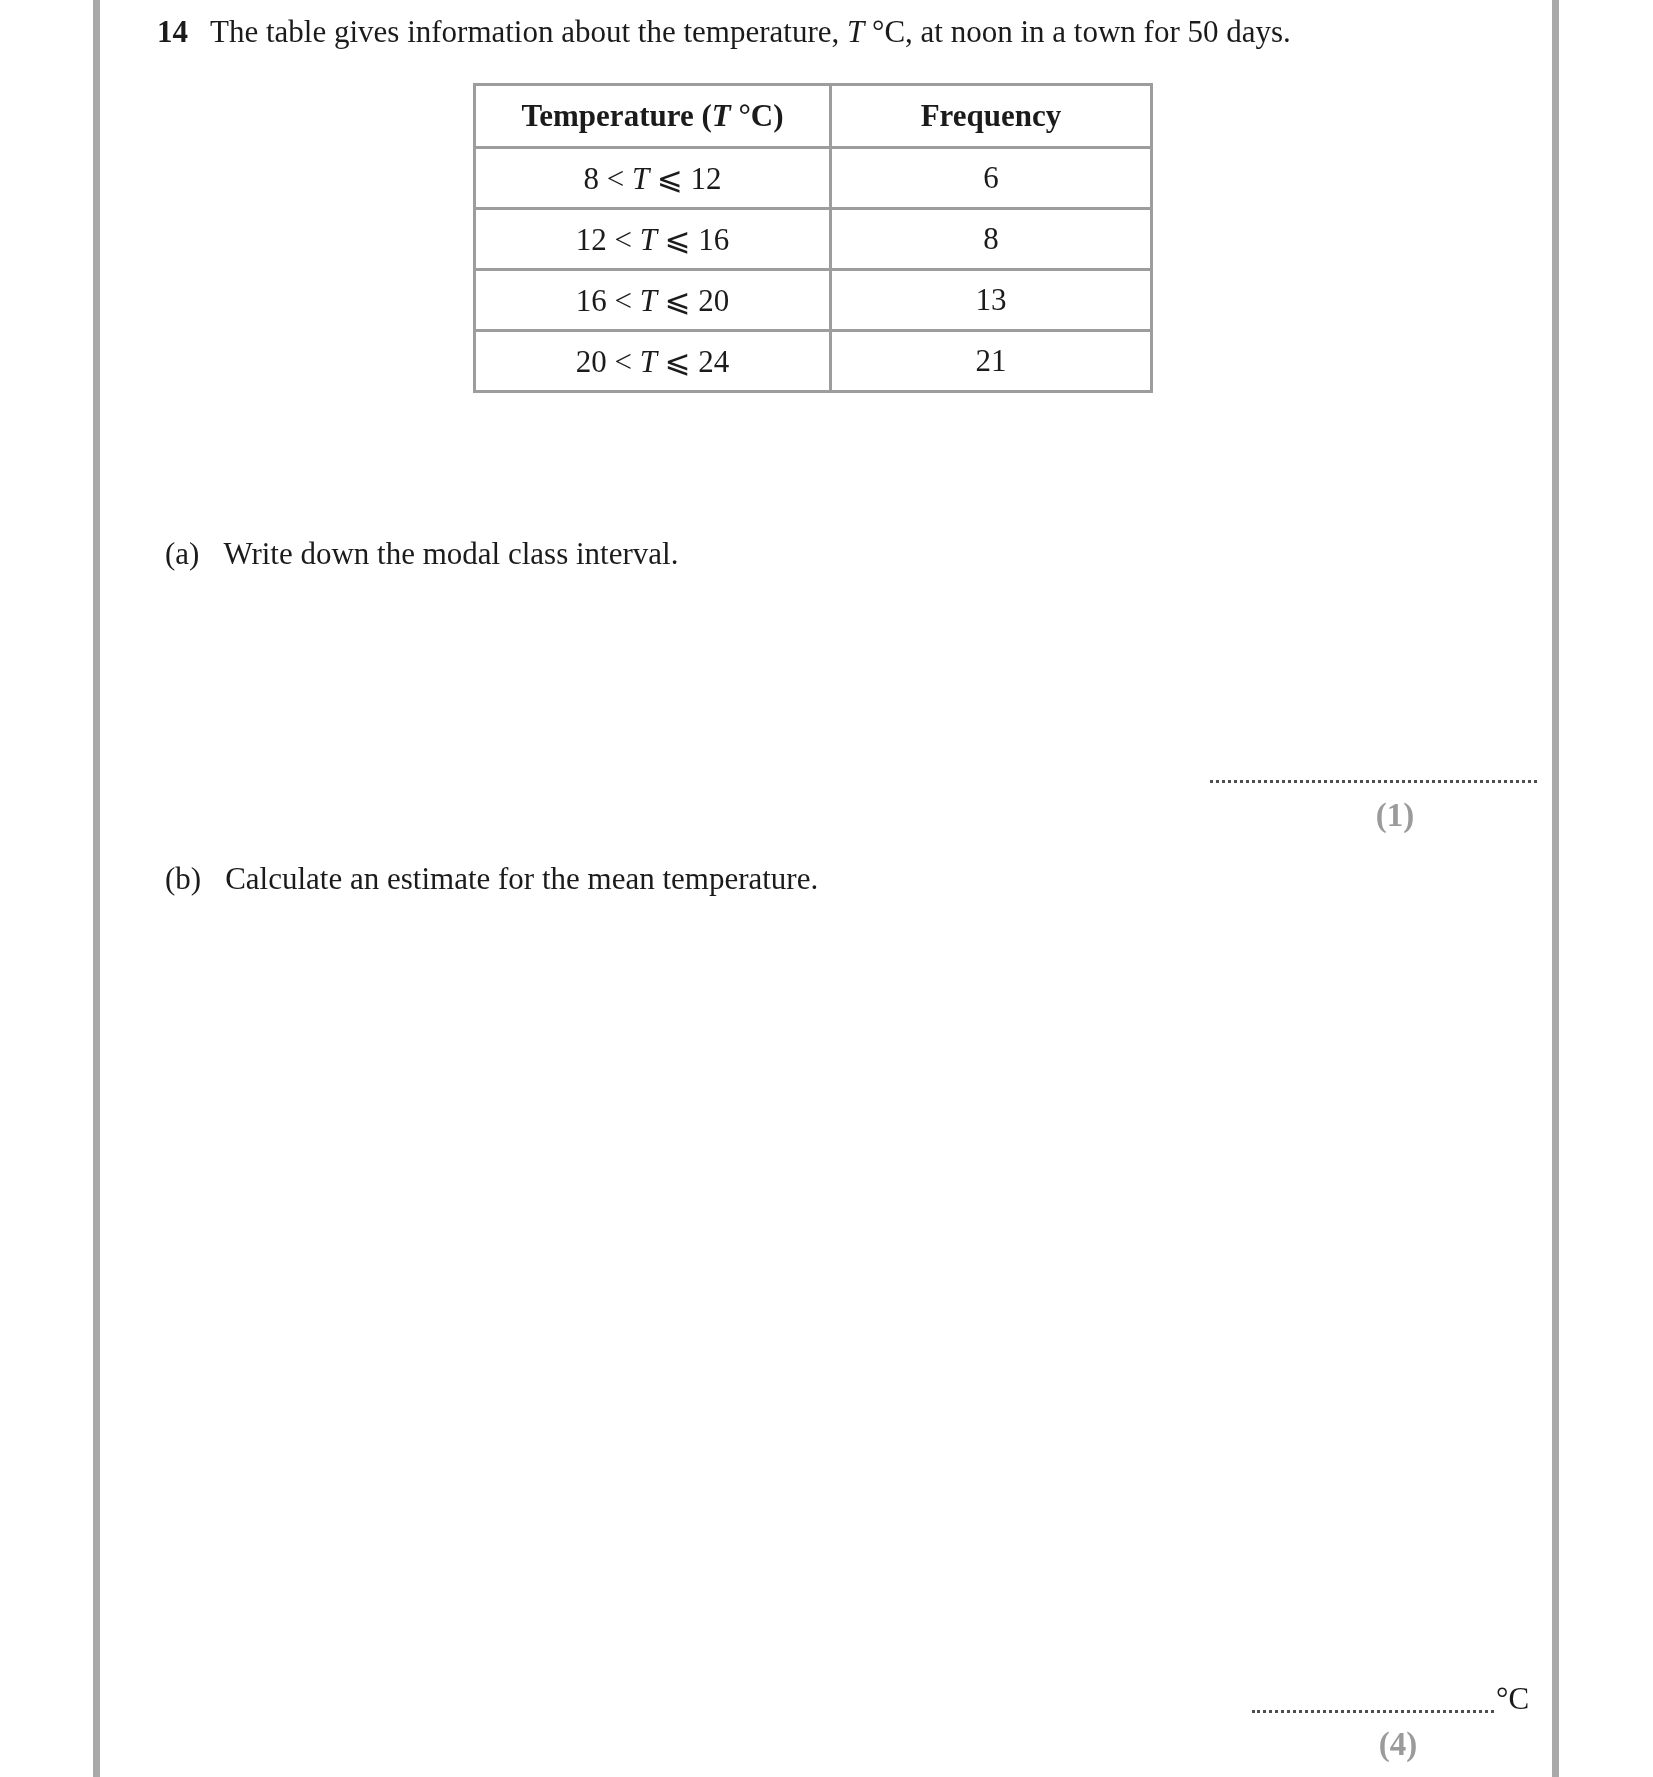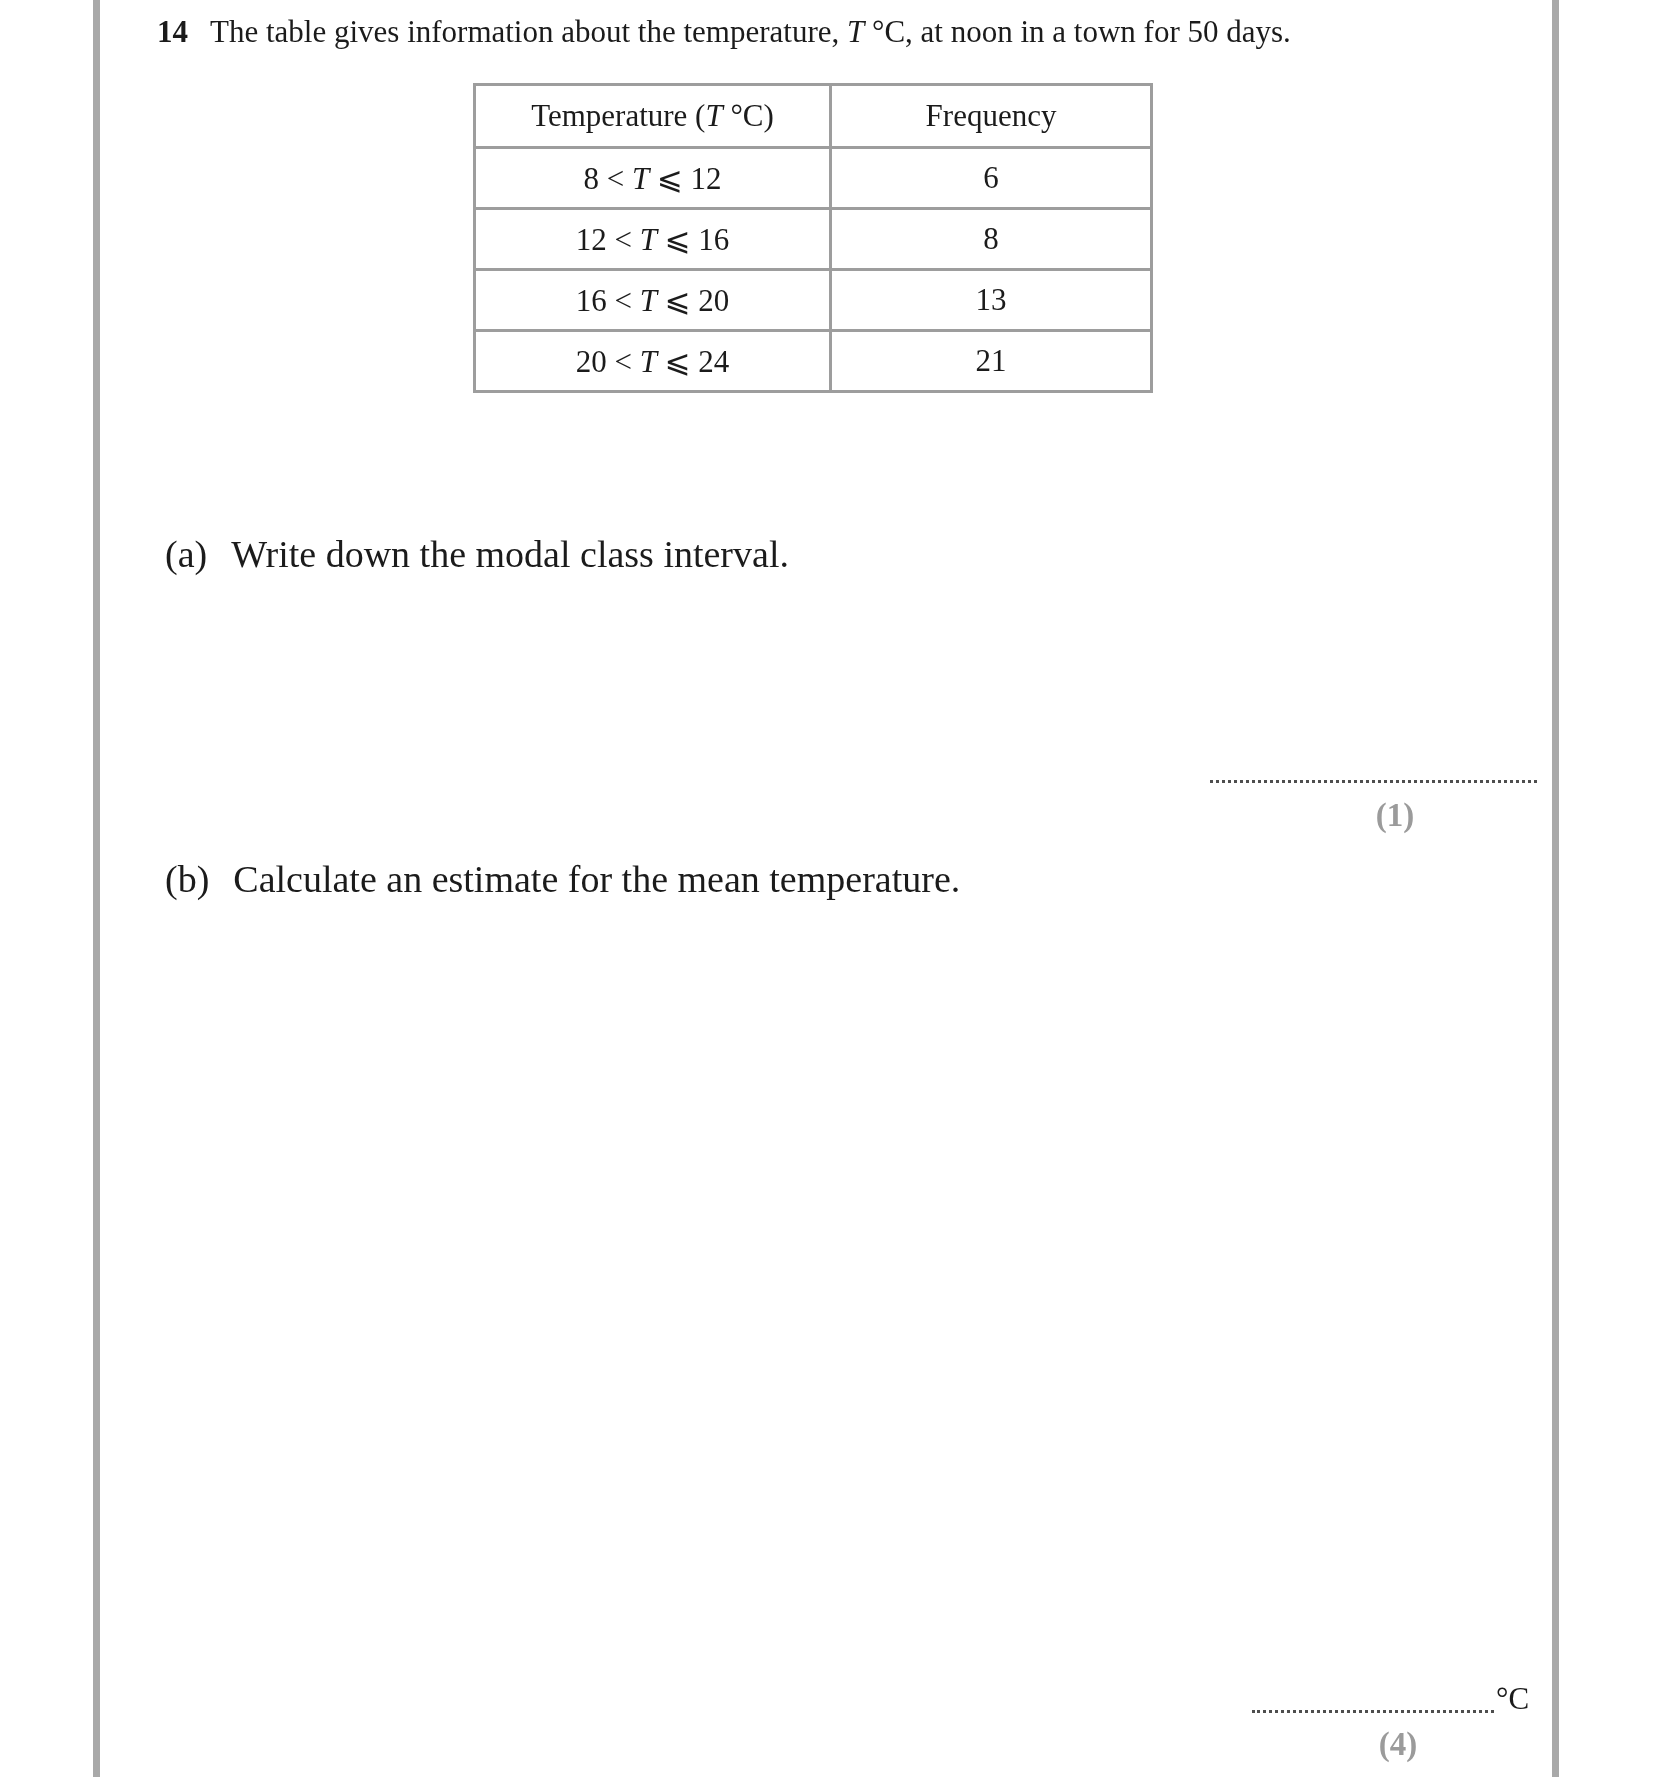--- a/index.html
+++ b/index.html
@@ -26,28 +26,28 @@
 
   table.freq {
     position: absolute; left: 473px; top: 83px;
     border-collapse: collapse; table-layout: fixed;
   }
   table.freq th, table.freq td {
     border: 3px solid #9d9d9d;
     text-align: center; vertical-align: middle;
     font-size: 31px; padding: 0;
   }
-  table.freq th { font-weight: normal; height: 60px; }
+  table.freq th { font-weight: bold; height: 60px; }
   table.freq td { height: 58px; font-weight: normal; }
   col.c-temp { width: 356px; }
   col.c-freq { width: 321px; }
 
   .part {
     position: absolute; left: 165px;
-    font-size: 38px; line-height: 38px; white-space: nowrap;
+    font-size: 31px; line-height: 38px; white-space: nowrap;
   }
   #part-a { top: 535px; }
   #part-b { top: 860px; }
   .part-label { margin-right: 24px; }
 
   .dotline {
     position: absolute; height: 0;
     border-bottom: 3px dotted #4e4e4e;
   }
   #ansline-a { left: 1210px; top: 780px; width: 327px; }

